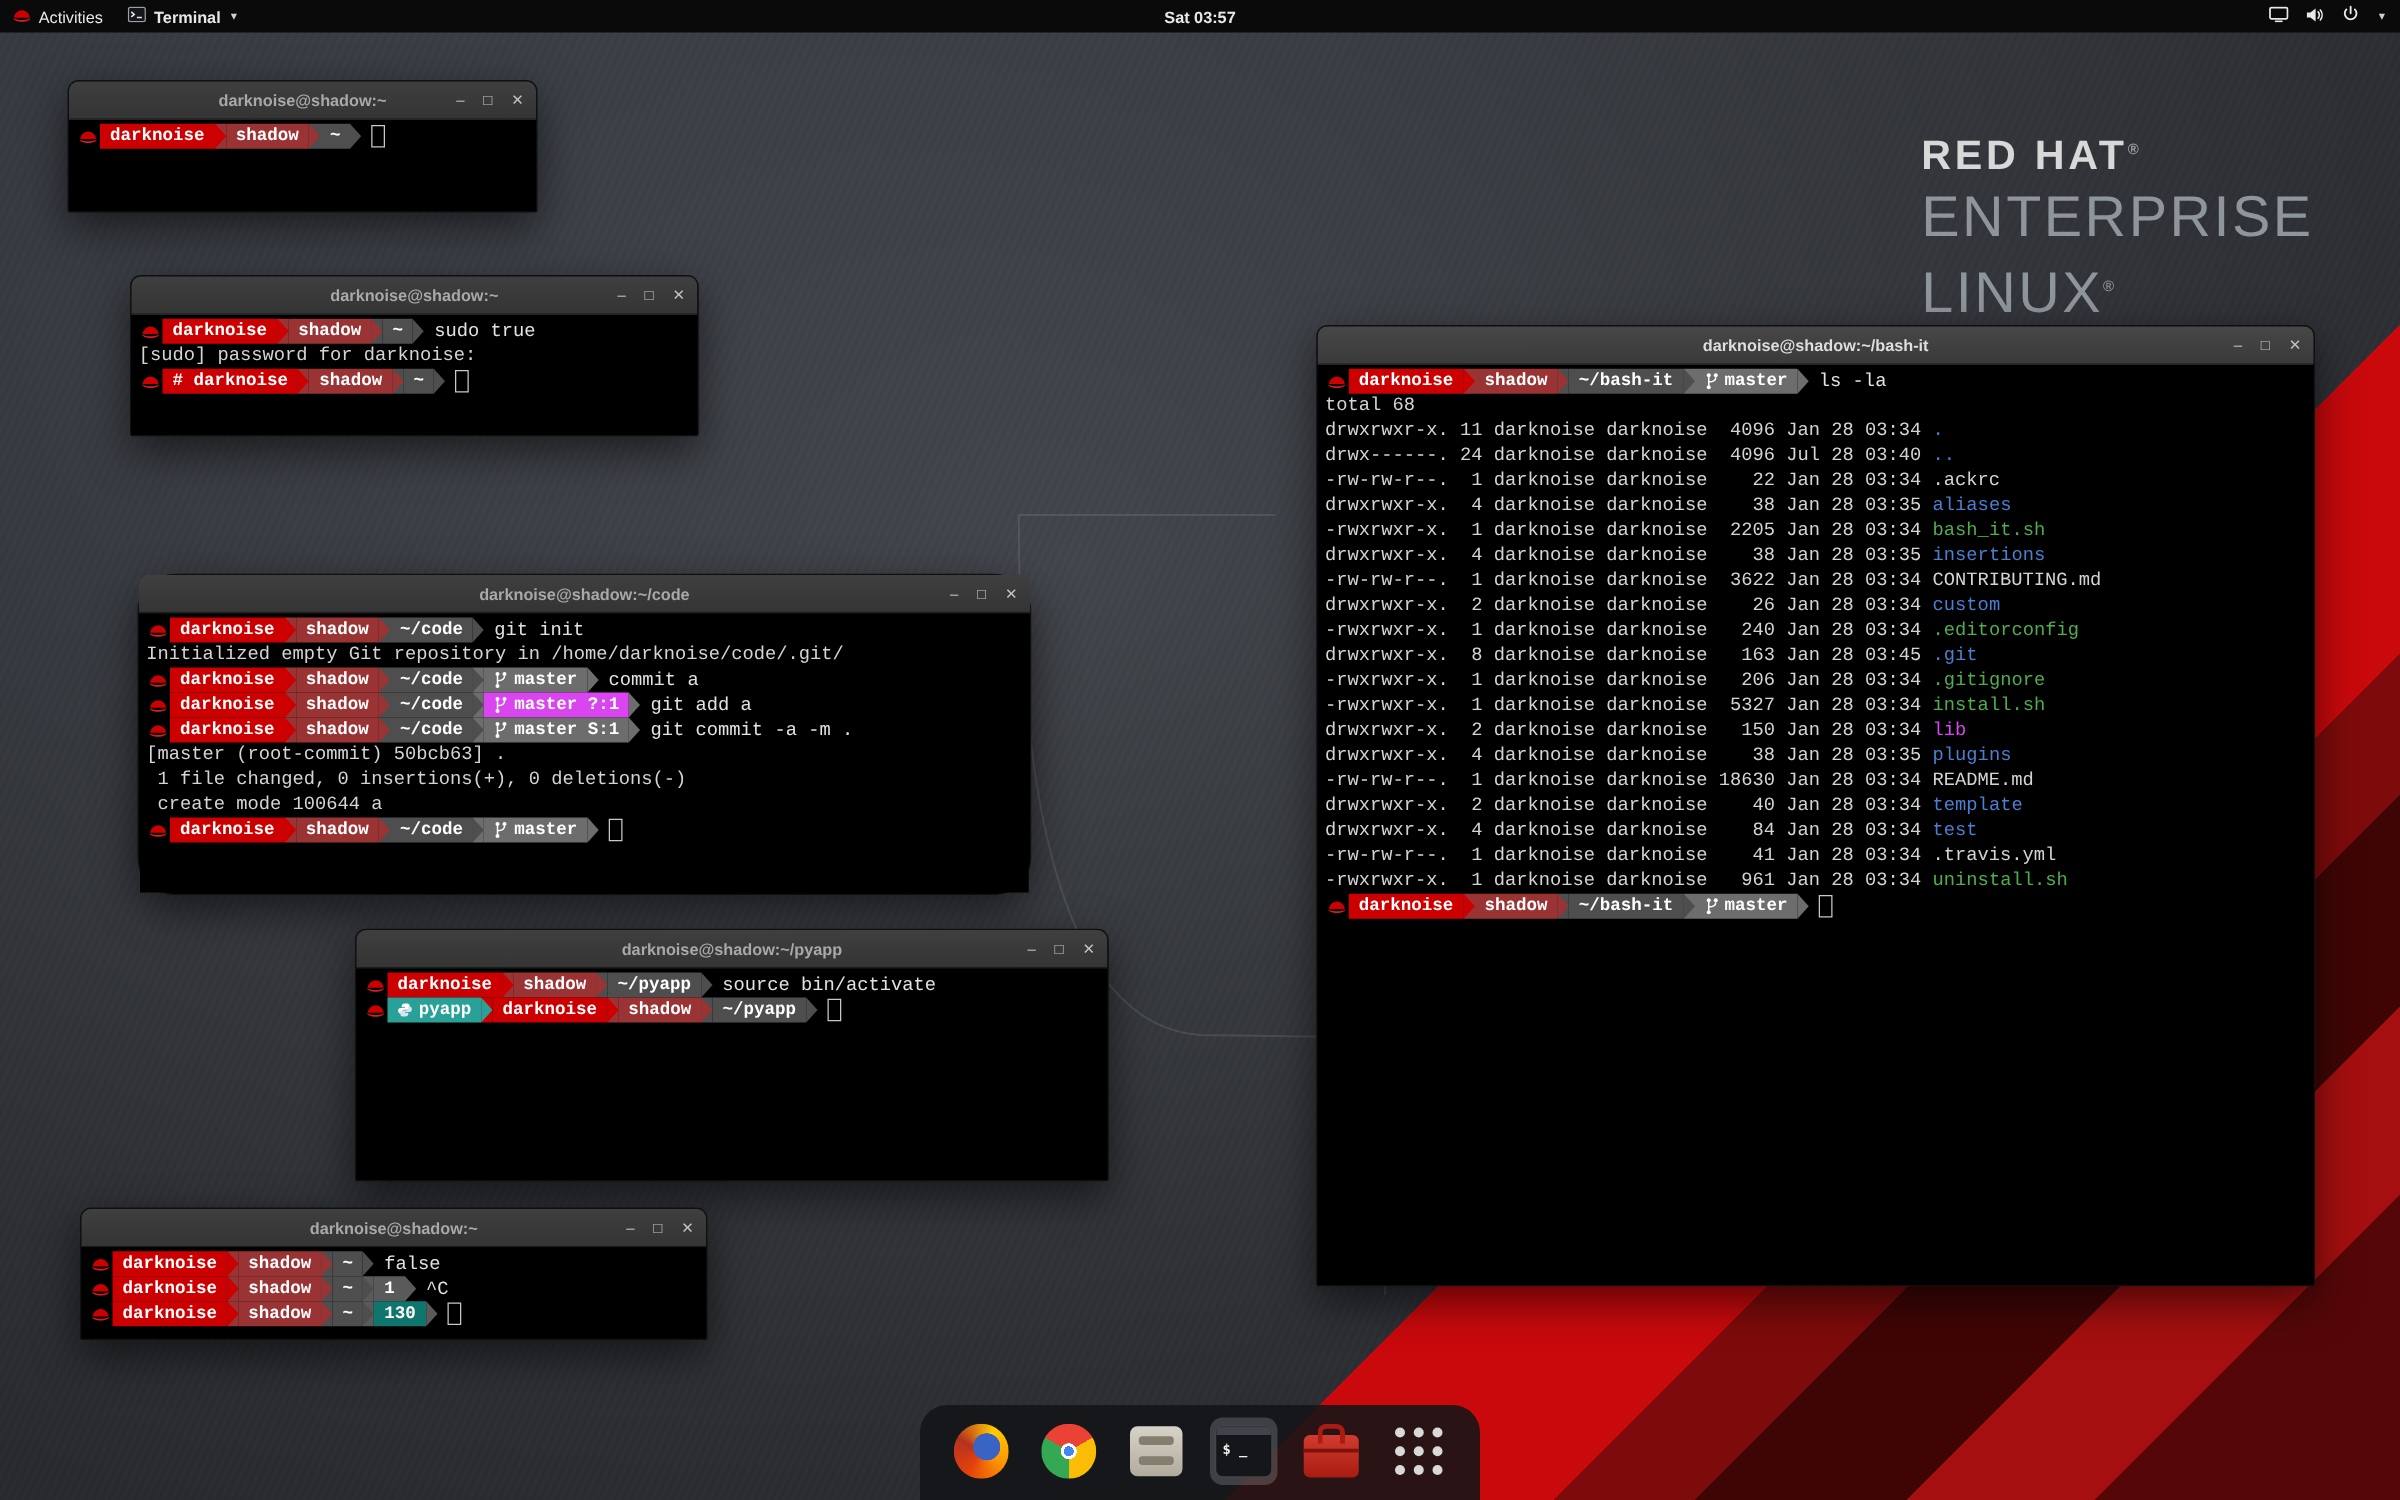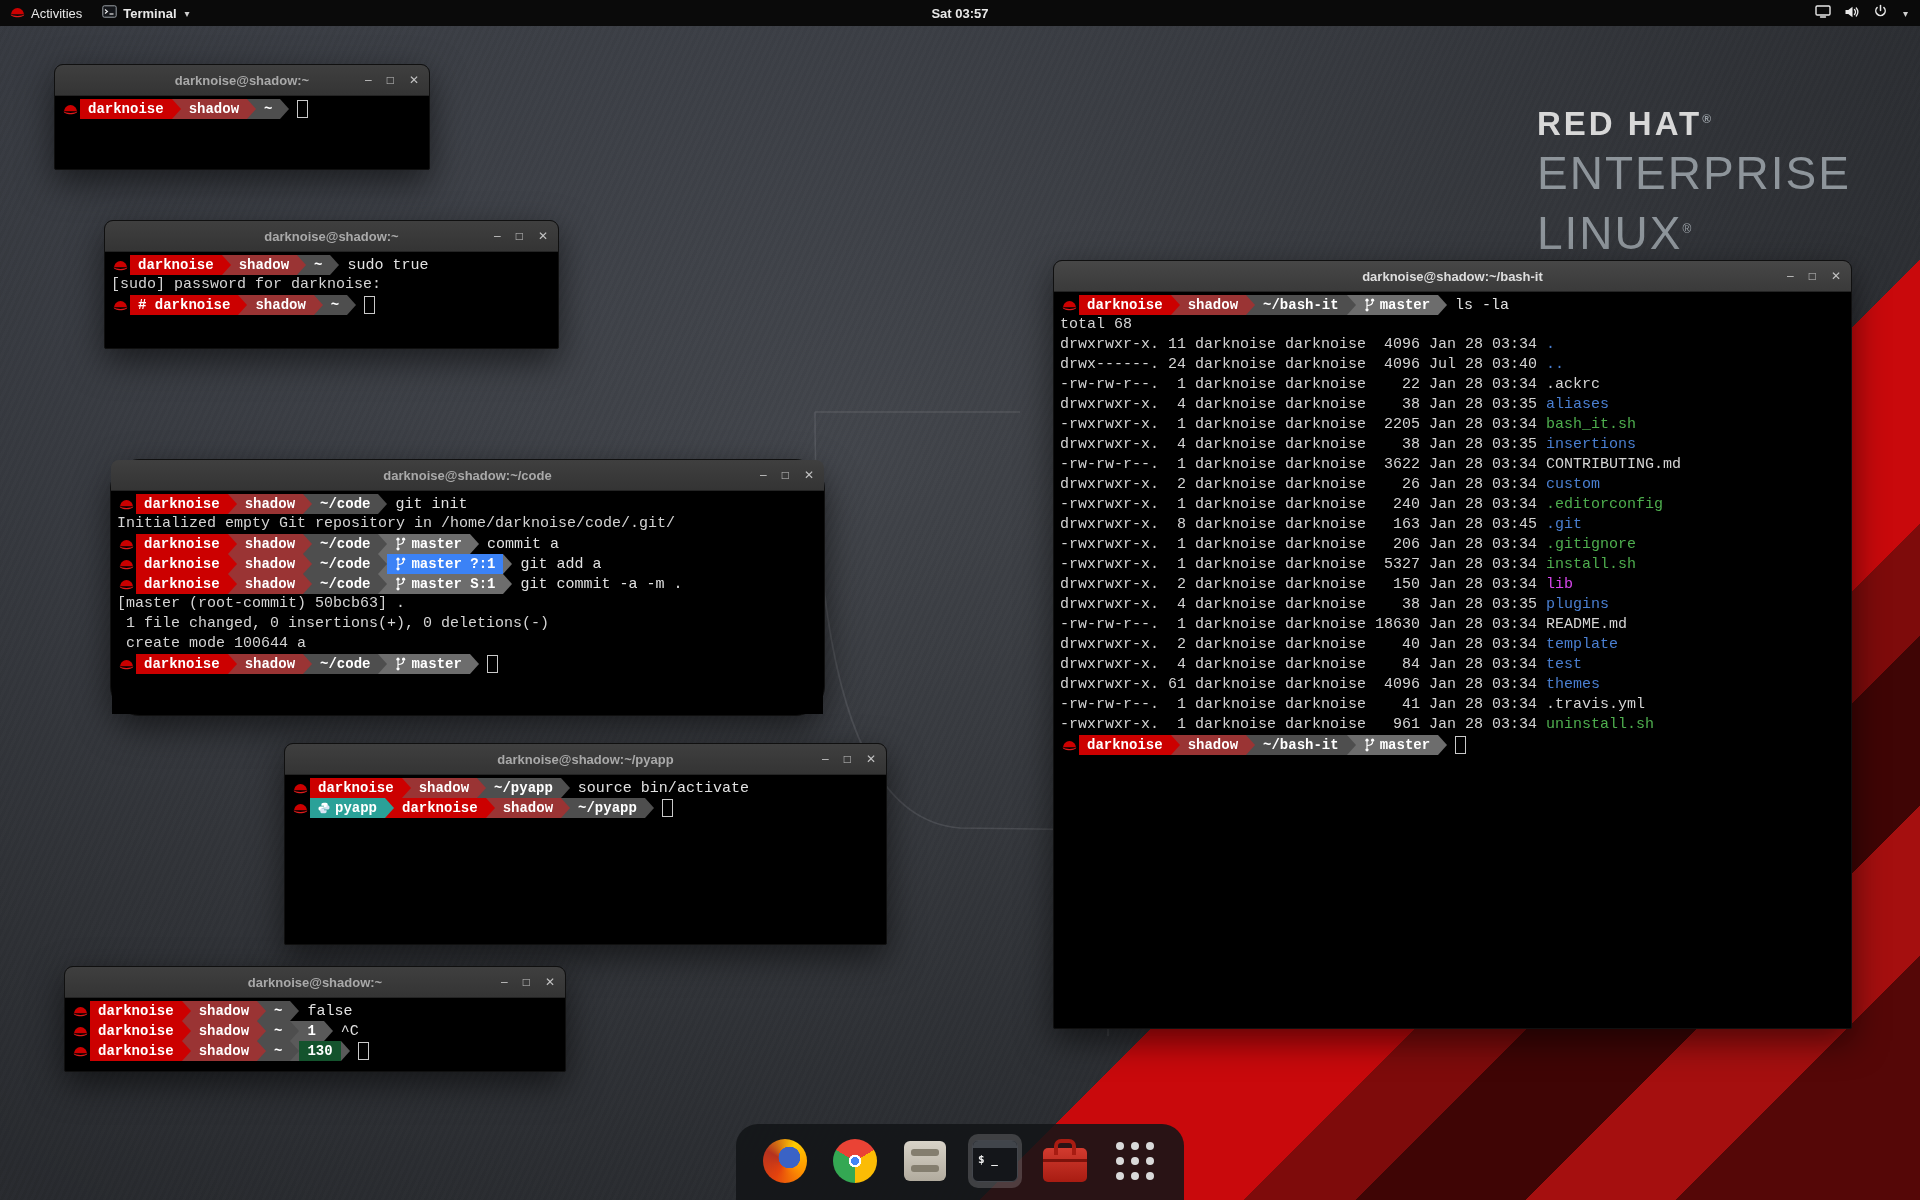--- a/index.html
+++ b/index.html
@@ -286,21 +286,21 @@
             <path d="M1.2 7.2 C1.2 4.2 4 1.1 7.5 1.1 C11 1.1 13.8 4.2 13.8 7.2 Z" fill="#cc0000"></path>
             <path d="M0.7 7.3 C3 9.6 12 9.6 14.3 7.3 C14.3 8.9 11.4 10.3 7.5 10.3 C3.6 10.3 0.7 8.9 0.7 7.3 Z" fill="#e01a1a"></path>
           </svg>
         </span>
         <span class="seg" style="background:#cc0000">darknoise</span>
         <span class="arrow" style="border-left-color:#cc0000;border-top-color:#9a3434;border-bottom-color:#9a3434"></span>
         <span class="seg" style="background:#9a3434">shadow</span>
         <span class="arrow" style="border-left-color:#9a3434;border-top-color:#4e4e4e;border-bottom-color:#4e4e4e"></span>
         <span class="seg" style="background:#4e4e4e">~/code</span>
         <span class="arrow" style="border-left-color:#4e4e4e;border-top-color:#6d6d6d;border-bottom-color:#6d6d6d"></span>
-        <span class="seg" style="background:#3b82f6"><span style="display:inline-flex"><svg width="11" height="14" viewBox="0 0 11 14">
+        <span class="seg" style="background:#d946ef"><span style="display:inline-flex"><svg width="11" height="14" viewBox="0 0 11 14">
               <circle cx="3" cy="2.2" r="1.6" fill="#fff"></circle>
               <circle cx="3" cy="11.8" r="1.6" fill="#fff"></circle>
               <circle cx="8.6" cy="2.2" r="1.6" fill="#fff"></circle>
               <path d="M3 3.5 V10.5 M3 7.5 C7 7.5 8.6 6 8.6 3.8" stroke="#fff" stroke-width="1.2" fill="none"></path>
             </svg></span>master ?:1</span>
         <span class="arrow" style="border-left-color:#6d6d6d;border-top-color:transparent;border-bottom-color:transparent"></span>
         <span class="cmd">git add a</span>
       </div>
       <div class="line pline">
         <span class="rh">
@@ -448,21 +448,21 @@
             <path d="M1.2 7.2 C1.2 4.2 4 1.1 7.5 1.1 C11 1.1 13.8 4.2 13.8 7.2 Z" fill="#cc0000"></path>
             <path d="M0.7 7.3 C3 9.6 12 9.6 14.3 7.3 C14.3 8.9 11.4 10.3 7.5 10.3 C3.6 10.3 0.7 8.9 0.7 7.3 Z" fill="#e01a1a"></path>
           </svg>
         </span>
         <span class="seg" style="background:#cc0000">darknoise</span>
         <span class="arrow" style="border-left-color:#cc0000;border-top-color:#9a3434;border-bottom-color:#9a3434"></span>
         <span class="seg" style="background:#9a3434">shadow</span>
         <span class="arrow" style="border-left-color:#9a3434;border-top-color:#4e4e4e;border-bottom-color:#4e4e4e"></span>
         <span class="seg" style="background:#4e4e4e">~</span>
         <span class="arrow" style="border-left-color:#4e4e4e;border-top-color:#5a5a5a;border-bottom-color:#5a5a5a"></span>
-        <span class="seg" style="background:#14532d">130</span>
+        <span class="seg" style="background:#0f766e">130</span>
         <span class="arrow" style="border-left-color:#5a5a5a;border-top-color:transparent;border-bottom-color:transparent"></span>
         <span class="cursor"></span>
       </div>
     </div>
 </div>
 
 <div class="window focused" id="win6">
   <div class="titlebar">
     <span>darknoise@shadow:~/bash-it</span>
     <span class="winbtns">
@@ -505,21 +505,20 @@
       <div class="line oline"><span style="color:inherit">drwxrwxr-x.  2 darknoise darknoise    26 Jan 28 03:34 </span><span style="color:#4a7fd1">custom</span></div>
       <div class="line oline"><span style="color:inherit">-rwxrwxr-x.  1 darknoise darknoise   240 Jan 28 03:34 </span><span style="color:#4eae4e">.editorconfig</span></div>
       <div class="line oline"><span style="color:inherit">drwxrwxr-x.  8 darknoise darknoise   163 Jan 28 03:45 </span><span style="color:#4a7fd1">.git</span></div>
       <div class="line oline"><span style="color:inherit">-rwxrwxr-x.  1 darknoise darknoise   206 Jan 28 03:34 </span><span style="color:#4eae4e">.gitignore</span></div>
       <div class="line oline"><span style="color:inherit">-rwxrwxr-x.  1 darknoise darknoise  5327 Jan 28 03:34 </span><span style="color:#4eae4e">install.sh</span></div>
       <div class="line oline"><span style="color:inherit">drwxrwxr-x.  2 darknoise darknoise   150 Jan 28 03:34 </span><span style="color:#d946ef">lib</span></div>
       <div class="line oline"><span style="color:inherit">drwxrwxr-x.  4 darknoise darknoise    38 Jan 28 03:35 </span><span style="color:#4a7fd1">plugins</span></div>
       <div class="line oline"><span style="color:inherit">-rw-rw-r--.  1 darknoise darknoise 18630 Jan 28 03:34 README.md</span></div>
       <div class="line oline"><span style="color:inherit">drwxrwxr-x.  2 darknoise darknoise    40 Jan 28 03:34 </span><span style="color:#4a7fd1">template</span></div>
       <div class="line oline"><span style="color:inherit">drwxrwxr-x.  4 darknoise darknoise    84 Jan 28 03:34 </span><span style="color:#4a7fd1">test</span></div>
-      <div class="line oline"><span style="color:inherit">drwxrwxr-x. 61 darknoise darknoise  4096 Jan 28 03:34 </span><span style="color:#4a7fd1">themes</span></div>
       <div class="line oline"><span style="color:inherit">-rw-rw-r--.  1 darknoise darknoise    41 Jan 28 03:34 .travis.yml</span></div>
       <div class="line oline"><span style="color:inherit">-rwxrwxr-x.  1 darknoise darknoise   961 Jan 28 03:34 </span><span style="color:#4eae4e">uninstall.sh</span></div>
       <div class="line pline">
         <span class="rh">
           <svg width="15" height="11" viewBox="0 0 15 11">
             <path d="M1.2 7.2 C1.2 4.2 4 1.1 7.5 1.1 C11 1.1 13.8 4.2 13.8 7.2 Z" fill="#cc0000"></path>
             <path d="M0.7 7.3 C3 9.6 12 9.6 14.3 7.3 C14.3 8.9 11.4 10.3 7.5 10.3 C3.6 10.3 0.7 8.9 0.7 7.3 Z" fill="#e01a1a"></path>
           </svg>
         </span>
         <span class="seg" style="background:#cc0000">darknoise</span>

